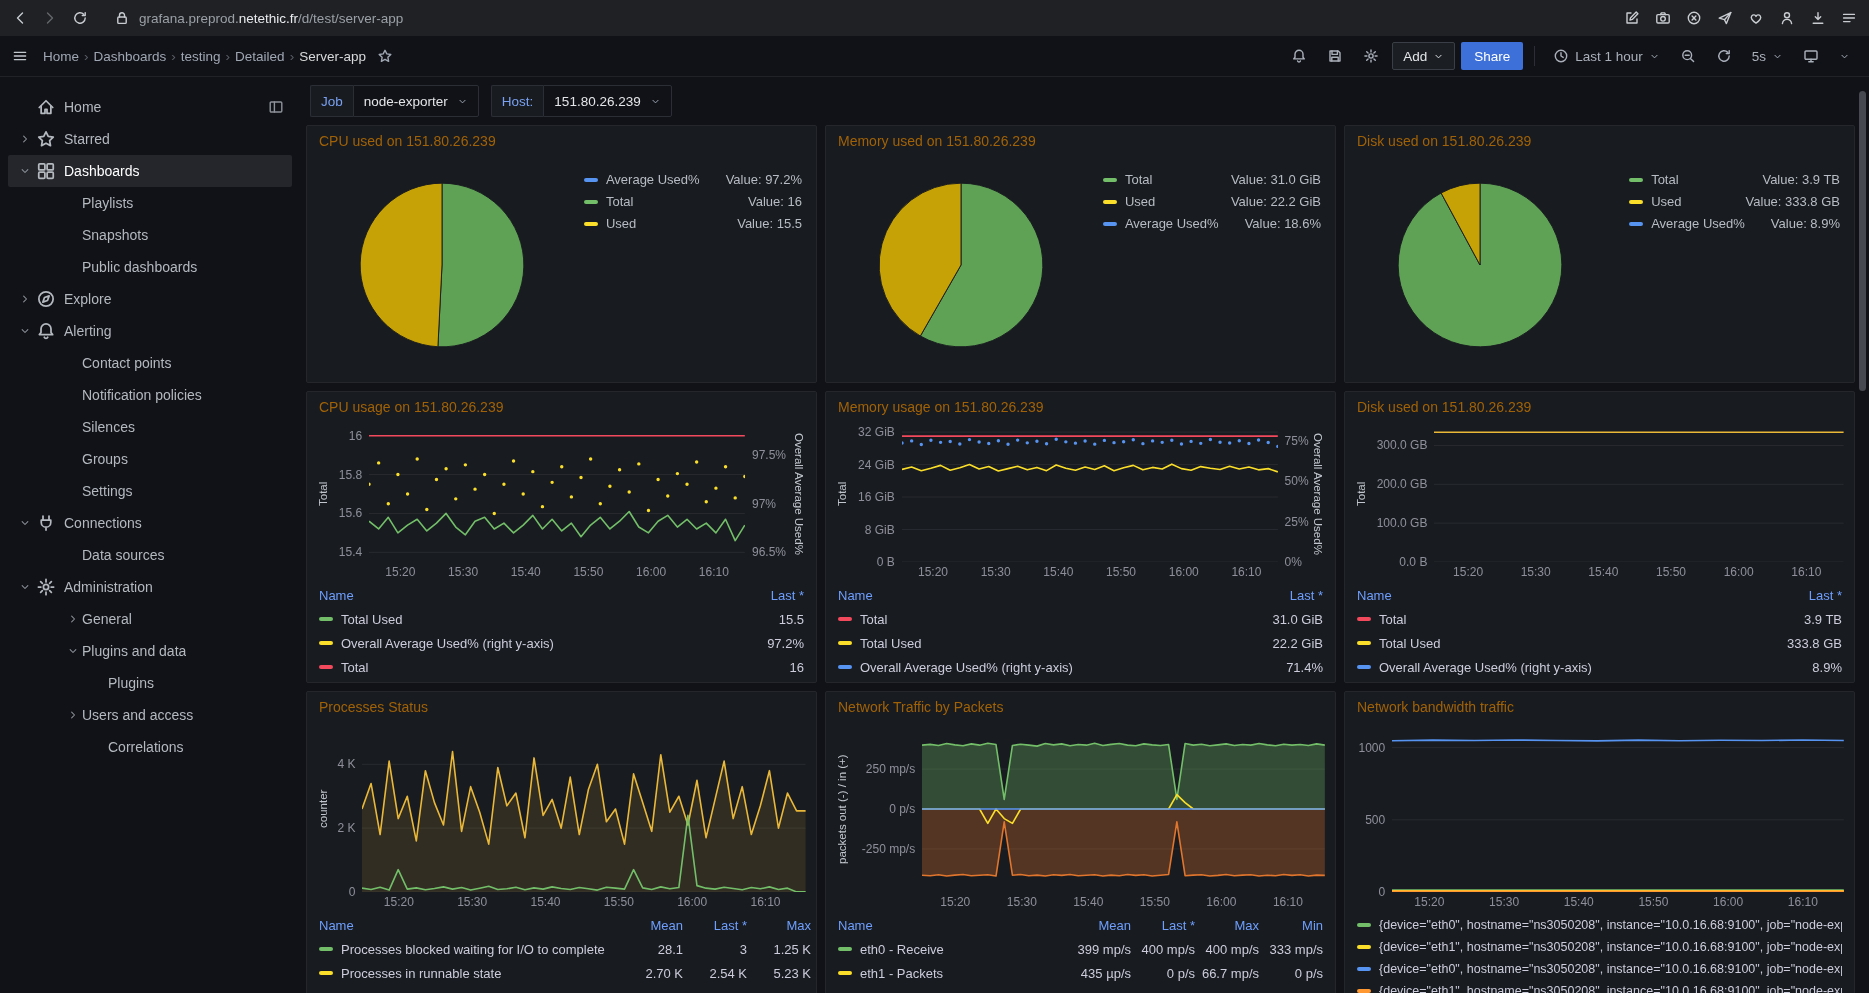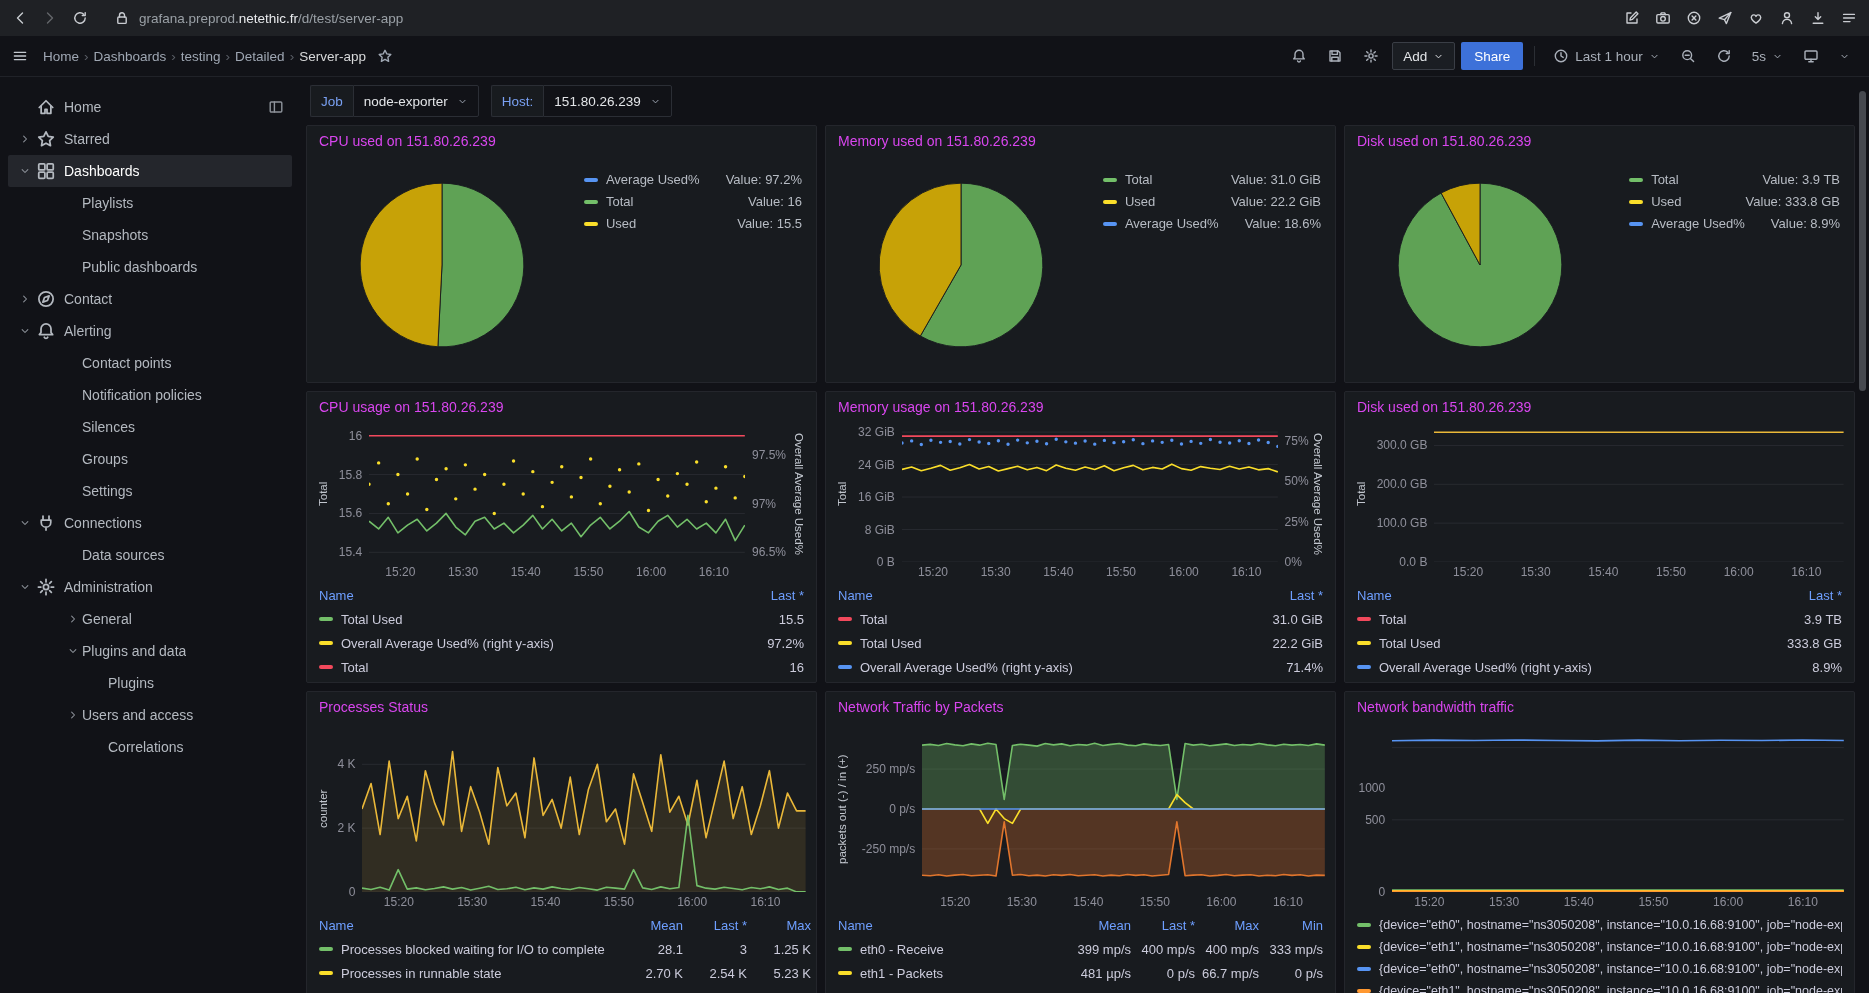--- a/index.html
+++ b/index.html
@@ -43,21 +43,21 @@
   .dock-btn{margin-left:auto;color:#8e939b}
   
   .main{flex:1;position:relative;padding:8px 14px 0 6px;overflow:hidden;background:#111217}
   .filters{display:flex;gap:12px;height:32px;margin:0 0 8px 4px}
   .var{display:flex;align-items:stretch}
   .var-label{display:flex;align-items:center;padding:0 10px;background:#181b1f;border:1px solid #2b2e35;border-right:none;border-radius:2px 0 0 2px;color:#79a0f2;font-size:13.5px}
   .var-value{display:flex;align-items:center;gap:9px;padding:0 10px;background:#111217;border:1px solid #2b2e35;border-radius:0 2px 2px 0;color:#e3e5e8;font-size:13.5px;font-family:inherit;cursor:pointer}
   .var-value .ic{color:#9fa7b3}
   .dash{display:grid;grid-template-columns:repeat(3,1fr);grid-template-rows:258px 292px 352px;gap:8px}
   .panel{background:#181b1f;border:1px solid #24262c;border-radius:2px;overflow:hidden;display:flex;flex-direction:column}
-  .panel-header{height:30px;flex:none;display:flex;align-items:center;padding:0 12px;font-size:14px;color:#d946ef;cursor:pointer}
+  .panel-header{height:30px;flex:none;display:flex;align-items:center;padding:0 12px;font-size:14px;color:#a16207;cursor:pointer}
   
   .pie-body{flex:1;display:flex;align-items:flex-start;padding:2px 14px 8px 42px}
   .pie-svg{width:186px;height:186px;margin-top:14px;flex:none}
   .pie-legend{margin-left:auto;display:flex;flex-direction:column;gap:7px;margin-top:14px;min-width:190px}
   .pl-row{display:flex;align-items:center;gap:8px;font-size:13px;color:#b7bcc4;white-space:nowrap}
   .swatch{width:14px;height:4px;border-radius:2px;flex:none}
   .pl-value{margin-left:auto;padding-left:18px}
   
   .ts{margin:4px 10px 0 8px}
   .ts-main{display:flex;align-items:stretch}
@@ -336,21 +336,21 @@
           <svg viewBox="0 0 16 16" fill="none" stroke="currentColor" stroke-width="1.4" stroke-linecap="round" stroke-linejoin="round">
             <path d="M6.2 4.2 10 8l-3.8 3.8"></path>
           </svg>
         </span>
         <span class="s-icon">
           <svg viewBox="0 0 16 16" fill="none" stroke="currentColor" stroke-width="1.4" stroke-linecap="round" stroke-linejoin="round">
             <circle cx="8" cy="8" r="5.7"></circle>
             <path d="M10.5 5.5 9.2 9.2 5.5 10.5 6.8 6.8z"></path>
           </svg>
         </span>
-        <span class="s-label">Contact</span>
+        <span class="s-label">Explore</span>
       </div>
       <div class="side-item lvl0">
         <span class="s-chev">
           <svg viewBox="0 0 16 16" fill="none" stroke="currentColor" stroke-width="1.4" stroke-linecap="round" stroke-linejoin="round">
             <path d="M4.2 6.2 8 10l3.8-3.8"></path>
           </svg>
         </span>
         <span class="s-icon">
           <svg viewBox="0 0 16 16" fill="none" stroke="currentColor" stroke-width="1.4" stroke-linecap="round" stroke-linejoin="round">
             <path d="M8 2.3a4 4 0 0 0-4 4v2.9L2.7 10.9h10.6L12 9.2V6.3a4 4 0 0 0-4-4z"></path>
@@ -854,21 +854,21 @@
               <span class="lt-val" style="width: 64px;">399 mp/s</span>
               <span class="lt-val" style="width: 64px;">400 mp/s</span>
               <span class="lt-val" style="width: 64px;">400 mp/s</span>
               <span class="lt-val" style="width: 64px;">333 mp/s</span>
             </div>
             <div class="lt-row">
               <span class="lt-name">
                 <span class="swatch" style="background: rgb(250, 222, 42);"></span>
                 <span>eth1 - Packets</span>
               </span>
-              <span class="lt-val" style="width: 64px;">481 µp/s</span>
+              <span class="lt-val" style="width: 64px;">435 µp/s</span>
               <span class="lt-val" style="width: 64px;">0 p/s</span>
               <span class="lt-val" style="width: 64px;">66.7 mp/s</span>
               <span class="lt-val" style="width: 64px;">0 p/s</span>
             </div>
             <div class="lt-row">
               <span class="lt-name">
                 <span>lo - Receive</span>
               </span>
               <span class="lt-val" style="width: 64px;">0 p/s</span>
               <span class="lt-val" style="width: 64px;">0 p/s</span>
@@ -879,21 +879,21 @@
         </section>
         <section class="panel">
           <div class="panel-header">
             <span>Network bandwidth traffic</span>
           </div>
           <div class="ts">
             <div class="ts-main" style="height: 166px;">
               <div class="yaxis" style="width: 39.2px;">
                 <span class="yl" style="top: 100%;">0</span>
                 <span class="yl" style="top: 56.5217%;">500</span>
-                <span class="yl" style="top: 13.0435%; margin-top: 40px;">1000</span>
+                <span class="yl" style="top: 13.0435%;">1000</span>
               </div>
               <div class="plot">
                 <svg viewBox="0 0 100 100" preserveAspectRatio="none">
                   <line x1="0" y1="100" x2="100" y2="100" stroke="rgba(204,204,220,0.09)" stroke-width="1" vector-effect="non-scaling-stroke"></line>
                   <line x1="0" y1="56.52173913043479" x2="100" y2="56.52173913043479" stroke="rgba(204,204,220,0.09)" stroke-width="1" vector-effect="non-scaling-stroke"></line>
                   <line x1="0" y1="13.043478260869568" x2="100" y2="13.043478260869568" stroke="rgba(204,204,220,0.09)" stroke-width="1" vector-effect="non-scaling-stroke"></line>
                   <polyline points="0.00,8.87 9.09,8.52 18.18,8.78 27.27,8.43 36.36,8.70 45.45,8.96 54.55,8.52 63.64,8.87 72.73,8.61 81.82,8.78 90.91,8.43 100.00,8.70" stroke="#5794F2" stroke-width="1.6" fill="none" stroke-linejoin="round" vector-effect="non-scaling-stroke"></polyline>
                   <polyline points="0.00,98.78 100.00,98.78" stroke="#73BF69" stroke-width="1.6" fill="none" stroke-linejoin="round" vector-effect="non-scaling-stroke"></polyline>
                   <polyline points="0.00,99.30 100.00,99.30" stroke="#FADE2A" stroke-width="1.6" fill="none" stroke-linejoin="round" vector-effect="non-scaling-stroke"></polyline>
                   <polyline points="0.00,99.65 100.00,99.65" stroke="#FF9830" stroke-width="1.6" fill="none" stroke-linejoin="round" vector-effect="non-scaling-stroke"></polyline>

